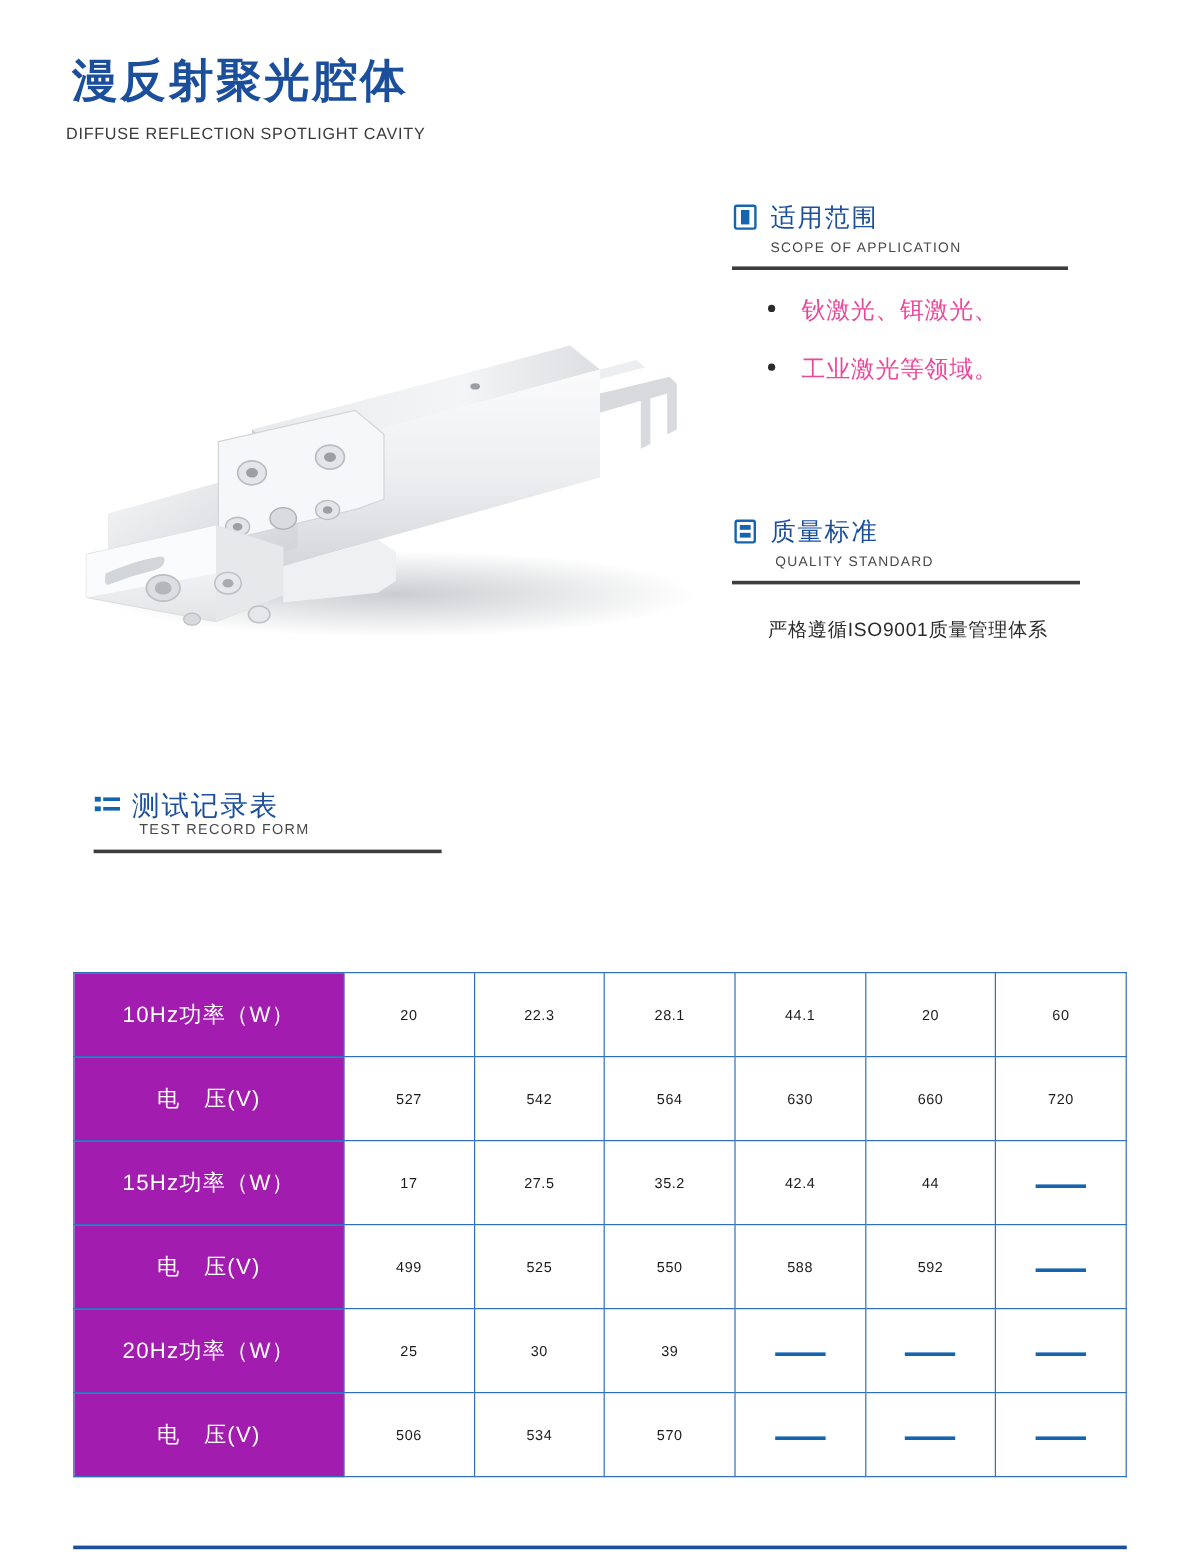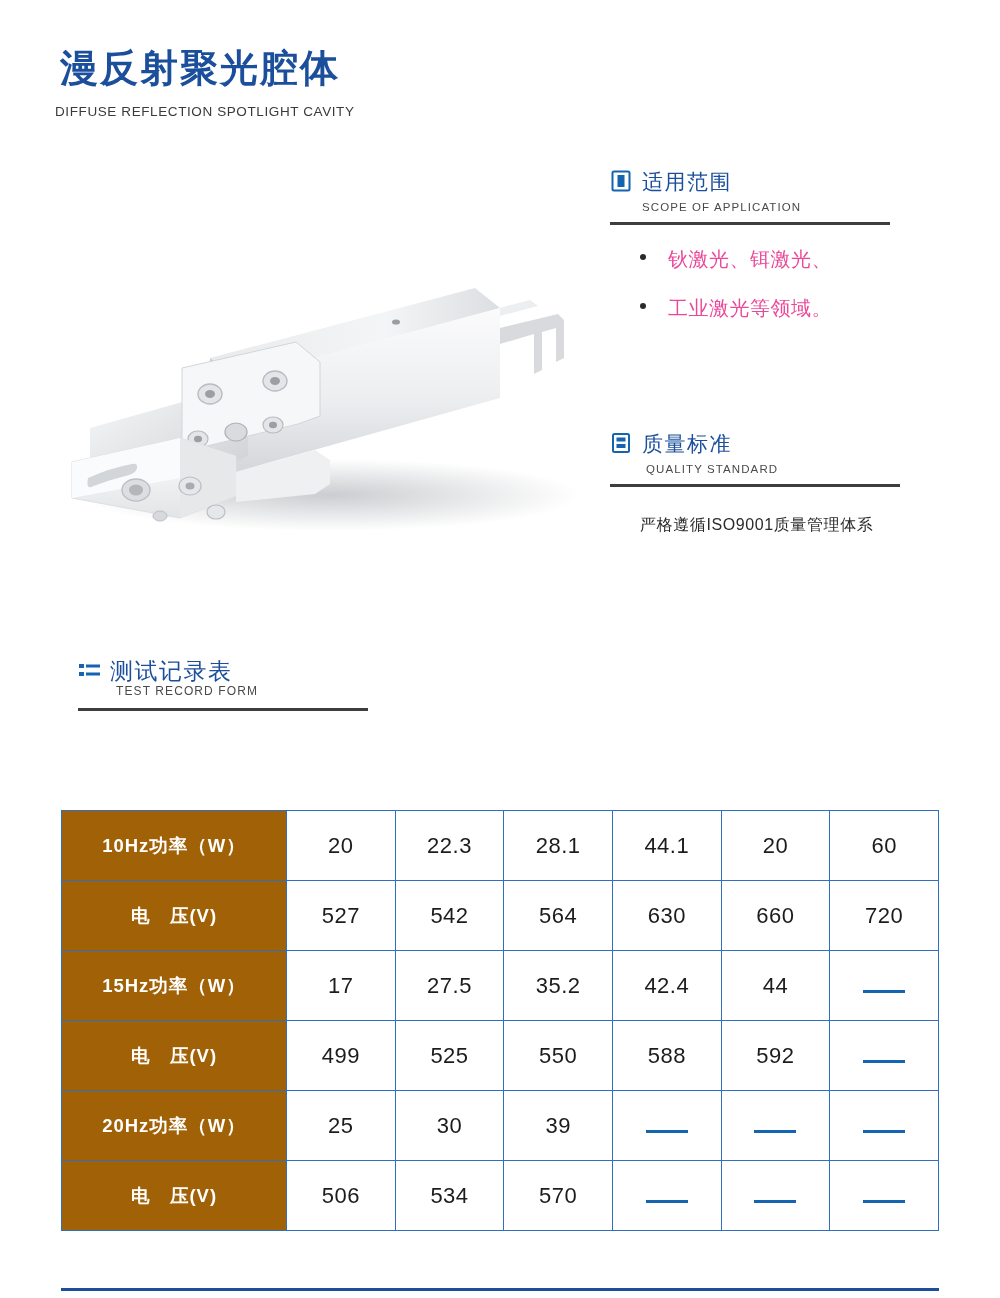--- a/index.html
+++ b/index.html
@@ -149,31 +149,30 @@
     top: 810px;
     width: 878px;
     border-collapse: collapse;
     table-layout: fixed;
   }
   .record-table td {
     border: 1px solid #2f6fc0;
     height: 67px;
     text-align: center;
     vertical-align: middle;
-    font-size: 22px;
+    font-size: 12px;
     color: #1c1c1c;
     letter-spacing: 0.5px;
   }
   .record-table td.row-label {
     width: 222px;
-    background: #a16207;
+    background: #a21caf;
     color: #ffffff;
     font-size: 18.5px;
     letter-spacing: 1px;
-    font-weight: bold;
   }
   .dash-cell span {
     display: inline-block;
     width: 42px;
     height: 2.5px;
     background: #1564b0;
   }
 
   
   .footer-rule {

